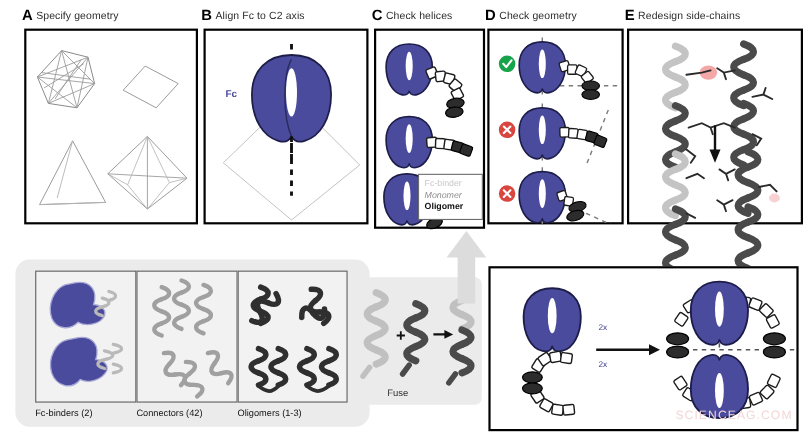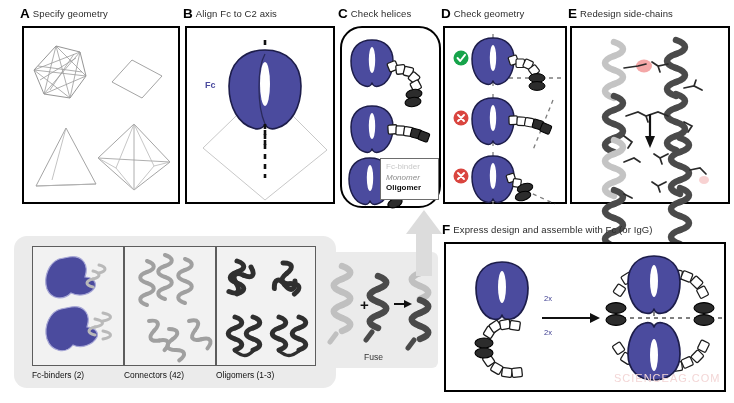--- a/index.html
+++ b/index.html
@@ -94,21 +94,21 @@
         <ellipse cx="78" cy="56" rx="5" ry="22" fill="#ffffff" stroke="none"></ellipse>
       </g>
       <line x1="78" y1="96" x2="78" y2="150" stroke="#111" stroke-width="2.6" stroke-dasharray="5,5"></line>
     </svg>
     <div class="fc-label" style="left:18px;top:52px;">Fc</div>
   </div>
 
   <div class="phead" style="left:338px;top:6px;">
     <b>C</b><span>Check helices</span>
   </div>
-  <div class="panel" style="left:340px;top:26px;width:101px;height:182px;border-radius:22px;">
+  <div class="panel" style="left:340px;top:26px;width:101px;height:182px;">
     <svg class="abs" style="left:0;top:0;" width="101" height="178">
       <defs>
         <g id="fcSmall">
           <path d="M0,0 C13,0 21,8 21,21 C21,34 15,44 7,46 C4,47 1,46 0,43
                    C-1,46 -4,47 -7,46 C-15,44 -21,34 -21,21 C-21,8 -13,0 0,0 Z" fill="#4b4b9e" stroke="#1d1d4a" stroke-width="1.5" stroke-linejoin="round"></path>
           <ellipse cx="0" cy="20" rx="3.2" ry="13" fill="#ffffff"></ellipse>
         </g>
       </defs>
 
       <g transform="translate(30,12)">
@@ -467,29 +467,26 @@
       </g>
       <path d="M88,92 L82,100" stroke="#4a4a4a" stroke-width="5"></path>
     </g>
 
     <text x="34" y="62" font-family="Liberation Sans, sans-serif" font-size="15" font-weight="bold" fill="#111">+</text>
     <g>
       <line x1="68" y1="56" x2="80" y2="56" stroke="#111" stroke-width="2"></line>
       <polygon points="86,56 78,52 78,60" fill="#111"></polygon>
     </g>
   </svg>
-  <div class="fusecap" style="left:364px;top:352px;">Fuse</div>
+  <div class="fusecap" style="left:352px;top:352px;">Fuse</div>
 
   <svg class="abs" style="left:404px;top:208px;" width="40" height="68">
     <polygon points="20,2 38,26 28,26 28,68 12,68 12,26 2,26" fill="#dcdcdc"></polygon>
   </svg>
 
-  <div class="phead" style="left:442px;top:222px;">
-    <b>F</b><span>Express design and assemble with Fc (or IgG)</span>
-  </div>
   <div class="panel" style="left:444px;top:242px;width:282px;height:150px;">
     <svg class="abs" style="left:0;top:0;" width="282" height="150">
       <defs>
         <g id="fcF">
           <path d="M0,0 C16,0 26,10 26,26 C26,42 19,55 9,57 C5,58 1,57 0,53
                    C-1,57 -5,58 -9,57 C-19,55 -26,42 -26,26 C-26,10 -16,0 0,0 Z" fill="#4b4b9e" stroke="#1d1d4a" stroke-width="1.7" stroke-linejoin="round"></path>
           <ellipse cx="0" cy="25" rx="4" ry="16" fill="#ffffff"></ellipse>
         </g>
       </defs>
 

